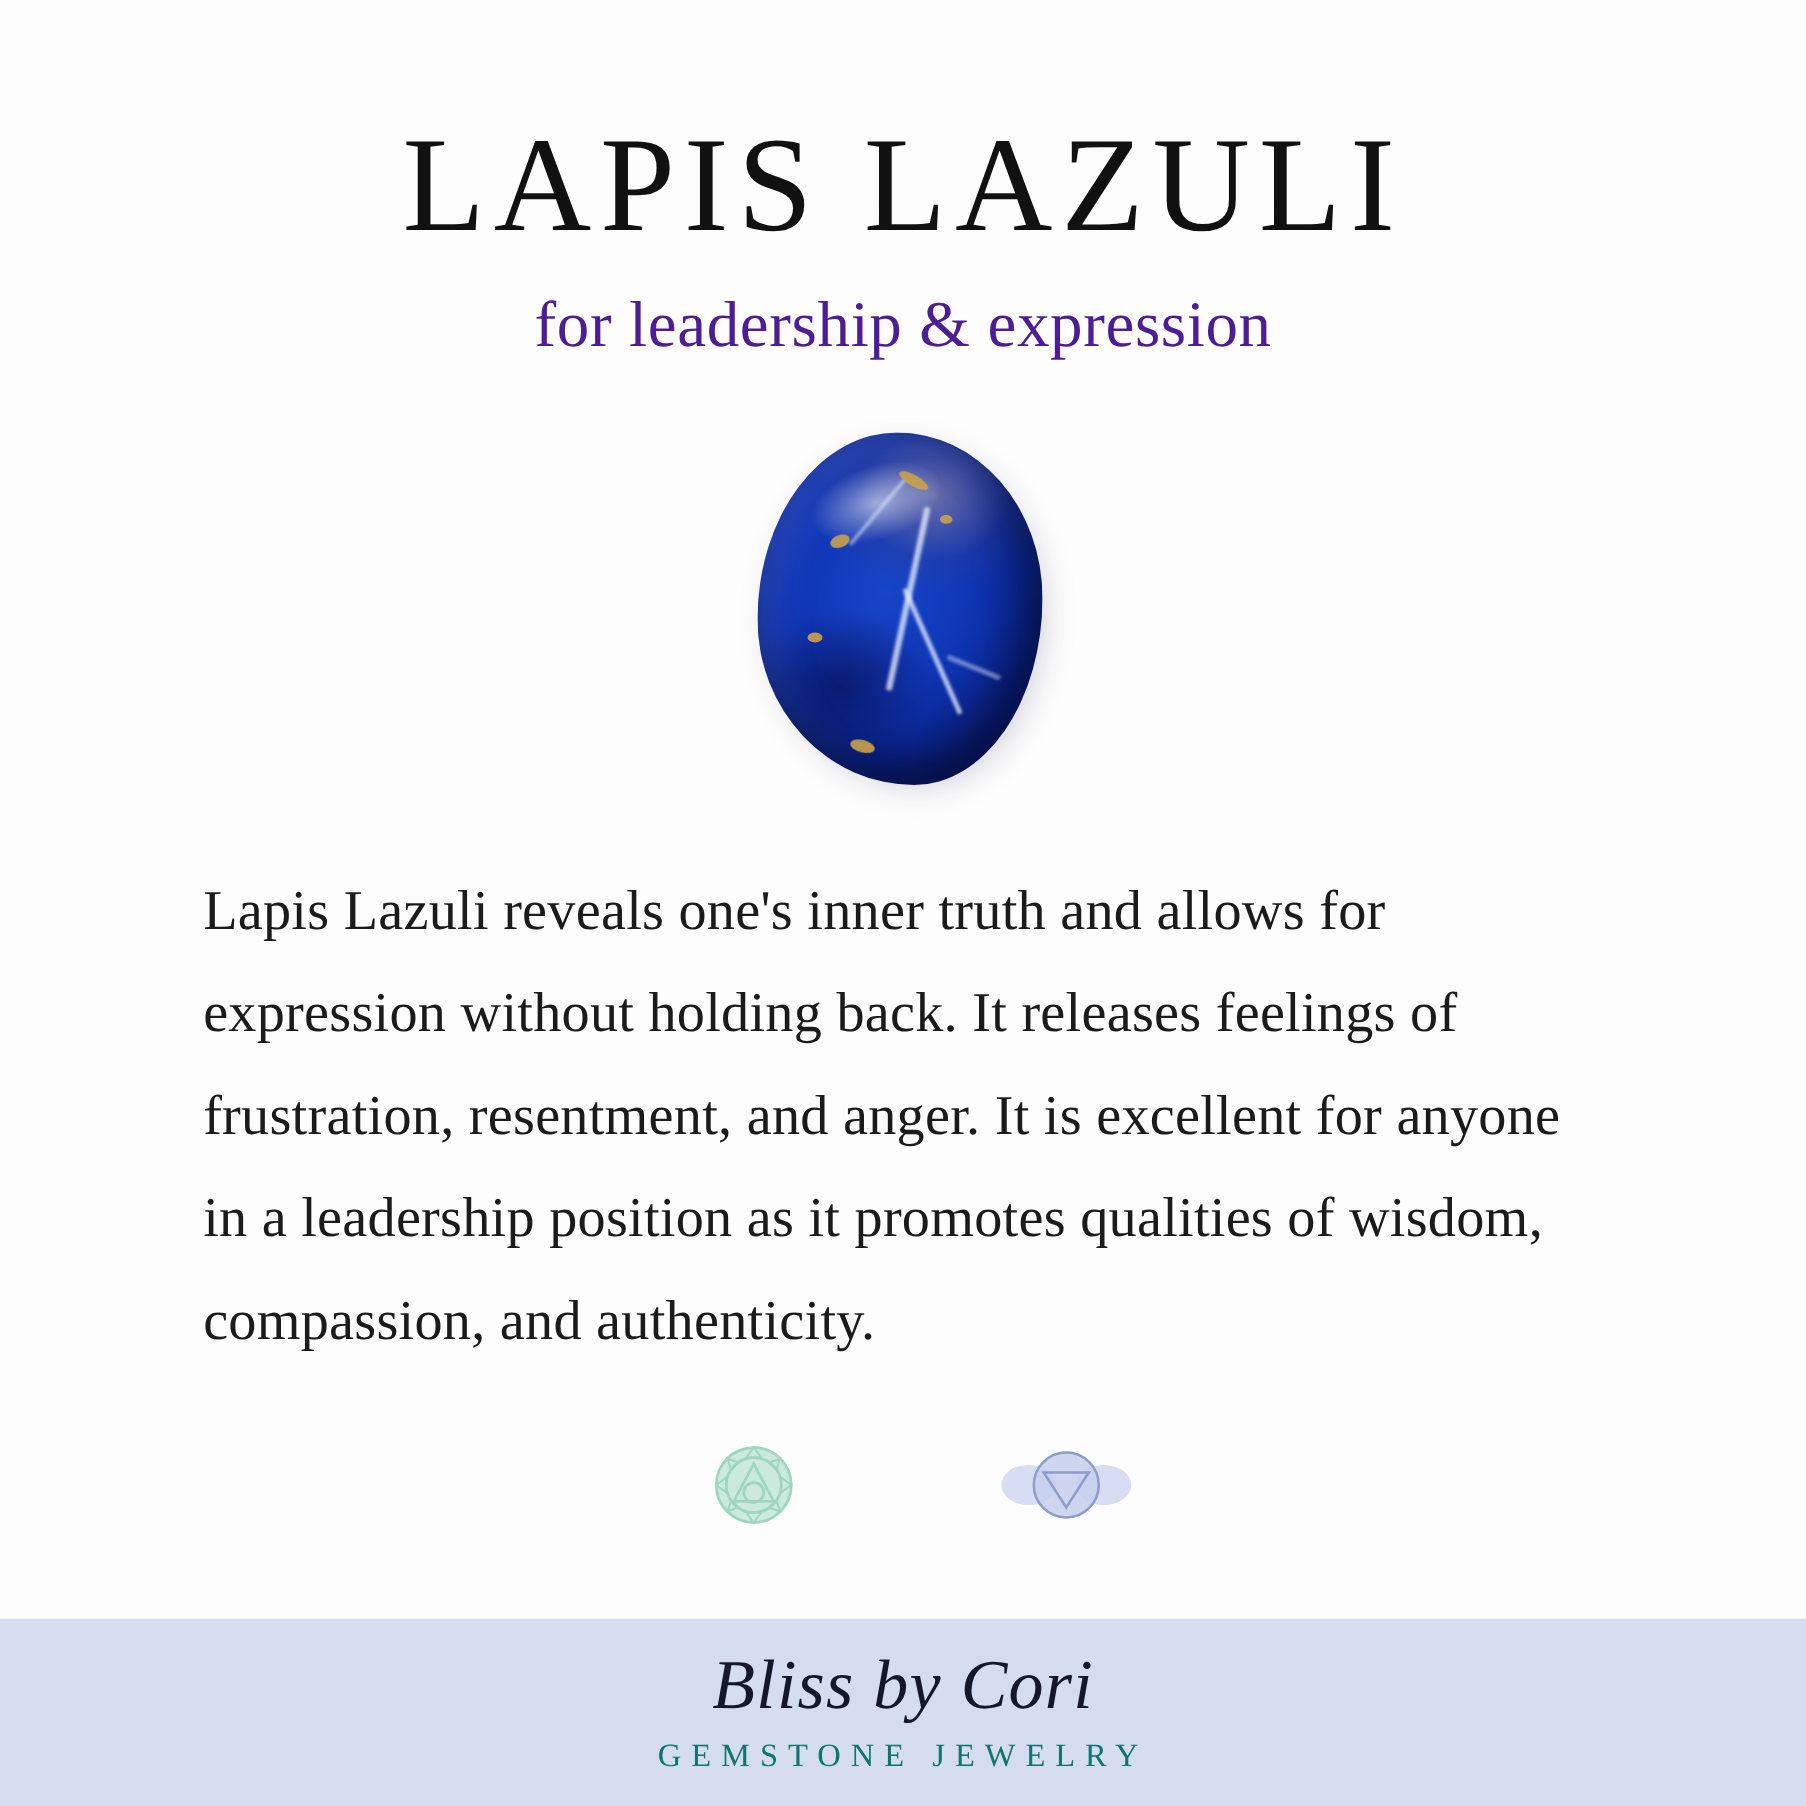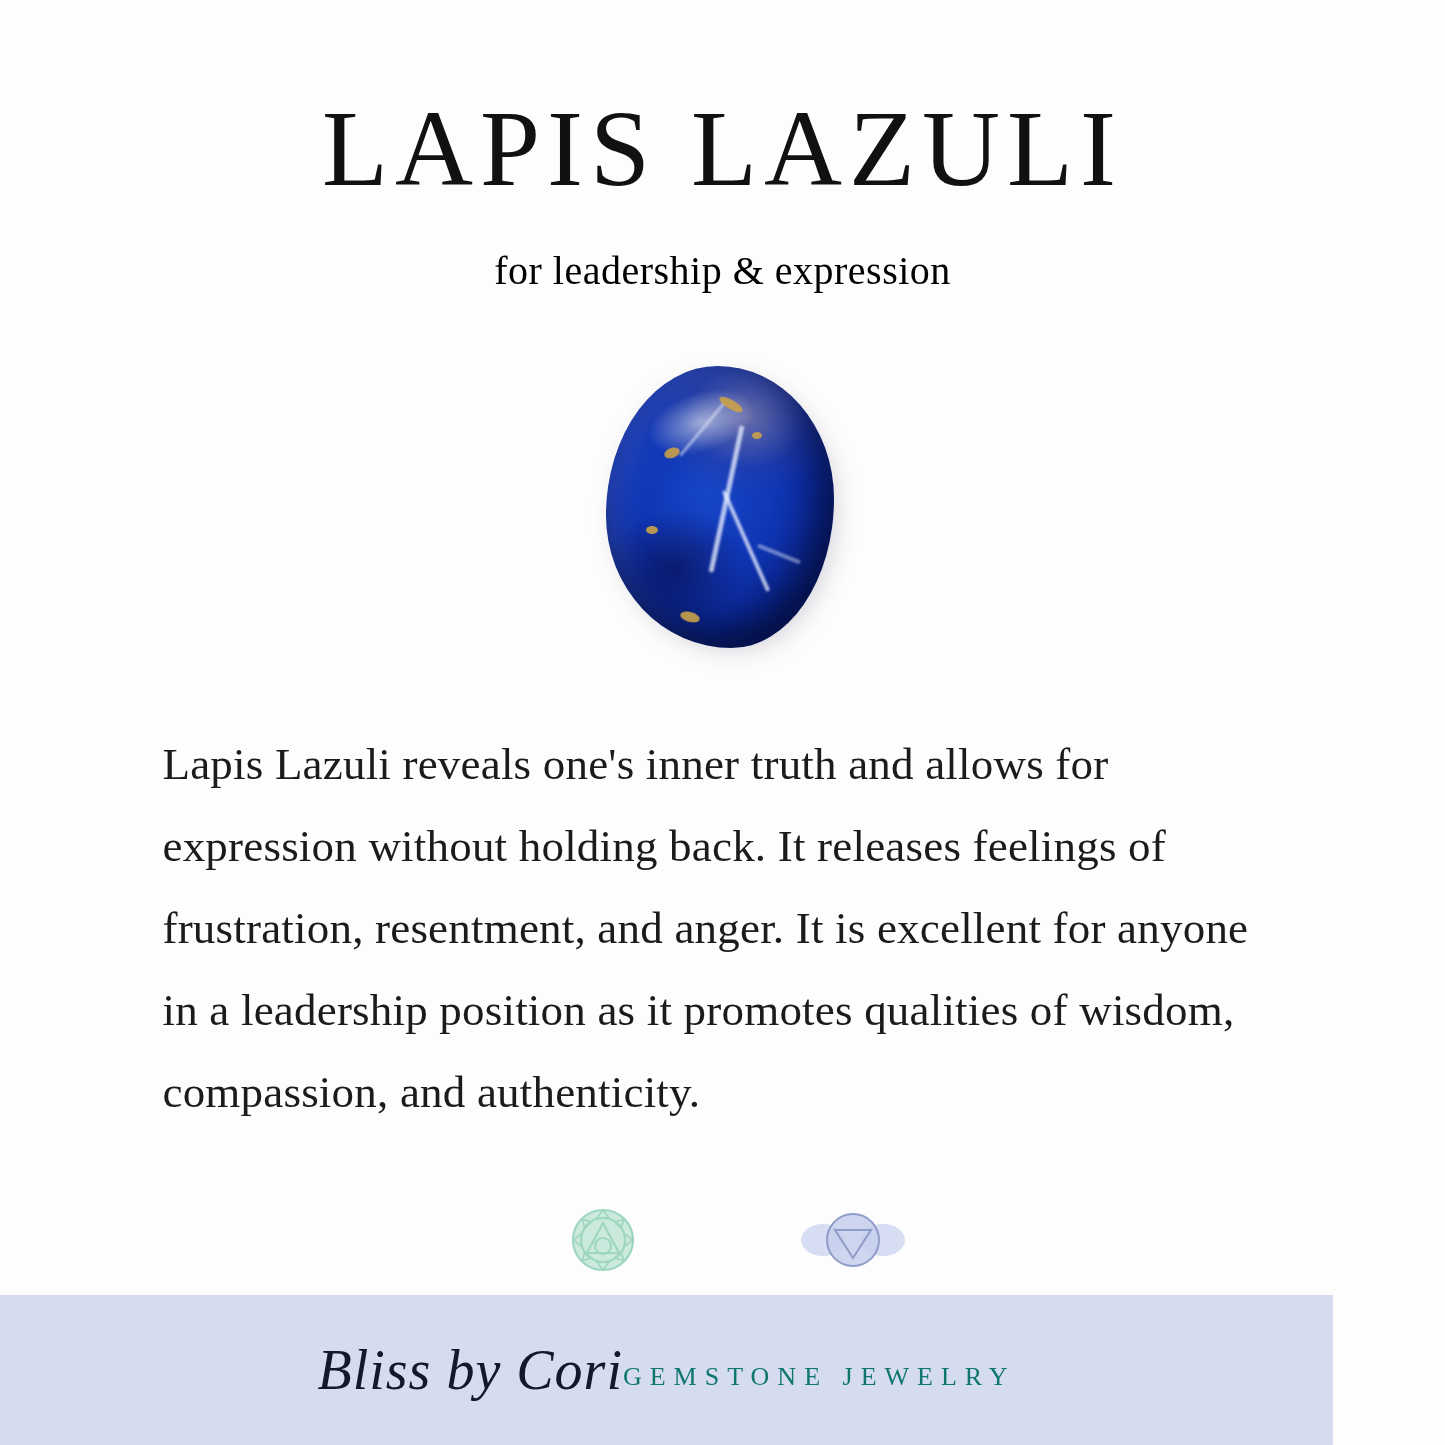--- a/index.html
+++ b/index.html
@@ -14,37 +14,36 @@
     overflow: hidden;
   }
   .card {
     position: relative;
     width: 1445px;
     height: 1445px;
     background: #fdfdfd;
     display: flex;
     flex-direction: column;
     align-items: center;
-    gap: 16px;
   }
   .title {
     margin-top: 92px;
     font-family: "Liberation Serif", serif;
     font-size: 108px;
     letter-spacing: 7px;
     color: #111111;
     font-weight: 400;
     line-height: 1.05;
     text-align: center;
   }
   .subtitle {
     margin-top: 26px;
     font-family: "Liberation Serif", serif;
-    font-size: 40px;
-    color: #000000;
+    font-size: 52px;
+    color: #4c1d95;
     font-weight: 400;
     letter-spacing: 0.5px;
     text-align: center;
   }
   .stone-wrap {
     margin-top: 46px;
     width: 250px;
     height: 300px;
     position: relative;
   }
@@ -119,25 +118,25 @@
   }
   .chakra {
     width: 120px;
     height: 100px;
     position: relative;
   }
   .footer {
     position: absolute;
     left: 0;
     bottom: 0;
-    width: 1333px;
+    width: 1445px;
     height: 150px;
     background: #d6dcef;
     display: flex;
-    flex-direction: row;
+    flex-direction: column;
     align-items: center;
     justify-content: center;
   }
   .brand {
     font-family: "Liberation Serif", serif;
     font-style: italic;
     font-size: 56px;
     color: #15182b;
     letter-spacing: 1px;
     line-height: 1;

